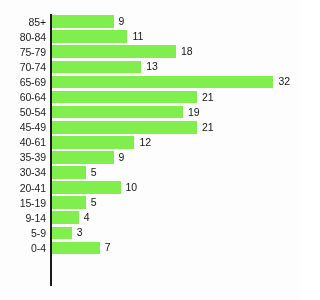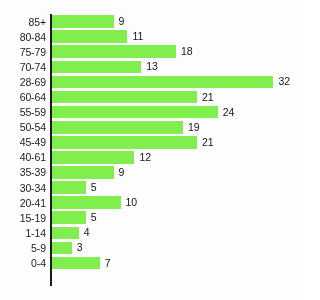--- a/index.html
+++ b/index.html
@@ -106,41 +106,34 @@
         </div>
       </div>
       <div class="row">
         <div class="row-label">70-74</div>
         <div class="bar-wrap">
           <div class="bar" style="width: 90.35px; background: rgb(128, 238, 77);"></div>
           <span class="bar-value">13</span>
         </div>
       </div>
       <div class="row">
-        <div class="row-label">28-69</div>
+        <div class="row-label">65-69</div>
         <div class="bar-wrap">
           <div class="bar" style="width: 222.4px; background: rgb(128, 238, 77);"></div>
           <span class="bar-value">32</span>
         </div>
       </div>
       <div class="row">
         <div class="row-label">60-64</div>
         <div class="bar-wrap">
           <div class="bar" style="width: 145.95px; background: rgb(128, 238, 77);"></div>
           <span class="bar-value">21</span>
         </div>
       </div>
       <div class="row">
-        <div class="row-label">55-59</div>
-        <div class="bar-wrap">
-          <div class="bar" style="width: 166.8px; background: rgb(128, 238, 77);"></div>
-          <span class="bar-value">24</span>
-        </div>
-      </div>
-      <div class="row">
         <div class="row-label">50-54</div>
         <div class="bar-wrap">
           <div class="bar" style="width: 132.05px; background: rgb(128, 238, 77);"></div>
           <span class="bar-value">19</span>
         </div>
       </div>
       <div class="row">
         <div class="row-label">45-49</div>
         <div class="bar-wrap">
           <div class="bar" style="width: 145.95px; background: rgb(128, 238, 77);"></div>
@@ -176,21 +169,21 @@
         </div>
       </div>
       <div class="row">
         <div class="row-label">15-19</div>
         <div class="bar-wrap">
           <div class="bar" style="width: 34.75px; background: rgb(128, 238, 77);"></div>
           <span class="bar-value">5</span>
         </div>
       </div>
       <div class="row">
-        <div class="row-label">1-14</div>
+        <div class="row-label">9-14</div>
         <div class="bar-wrap">
           <div class="bar" style="width: 27.8px; background: rgb(128, 238, 77);"></div>
           <span class="bar-value">4</span>
         </div>
       </div>
       <div class="row">
         <div class="row-label">5-9</div>
         <div class="bar-wrap">
           <div class="bar" style="width: 20.85px; background: rgb(128, 238, 77);"></div>
           <span class="bar-value">3</span>

